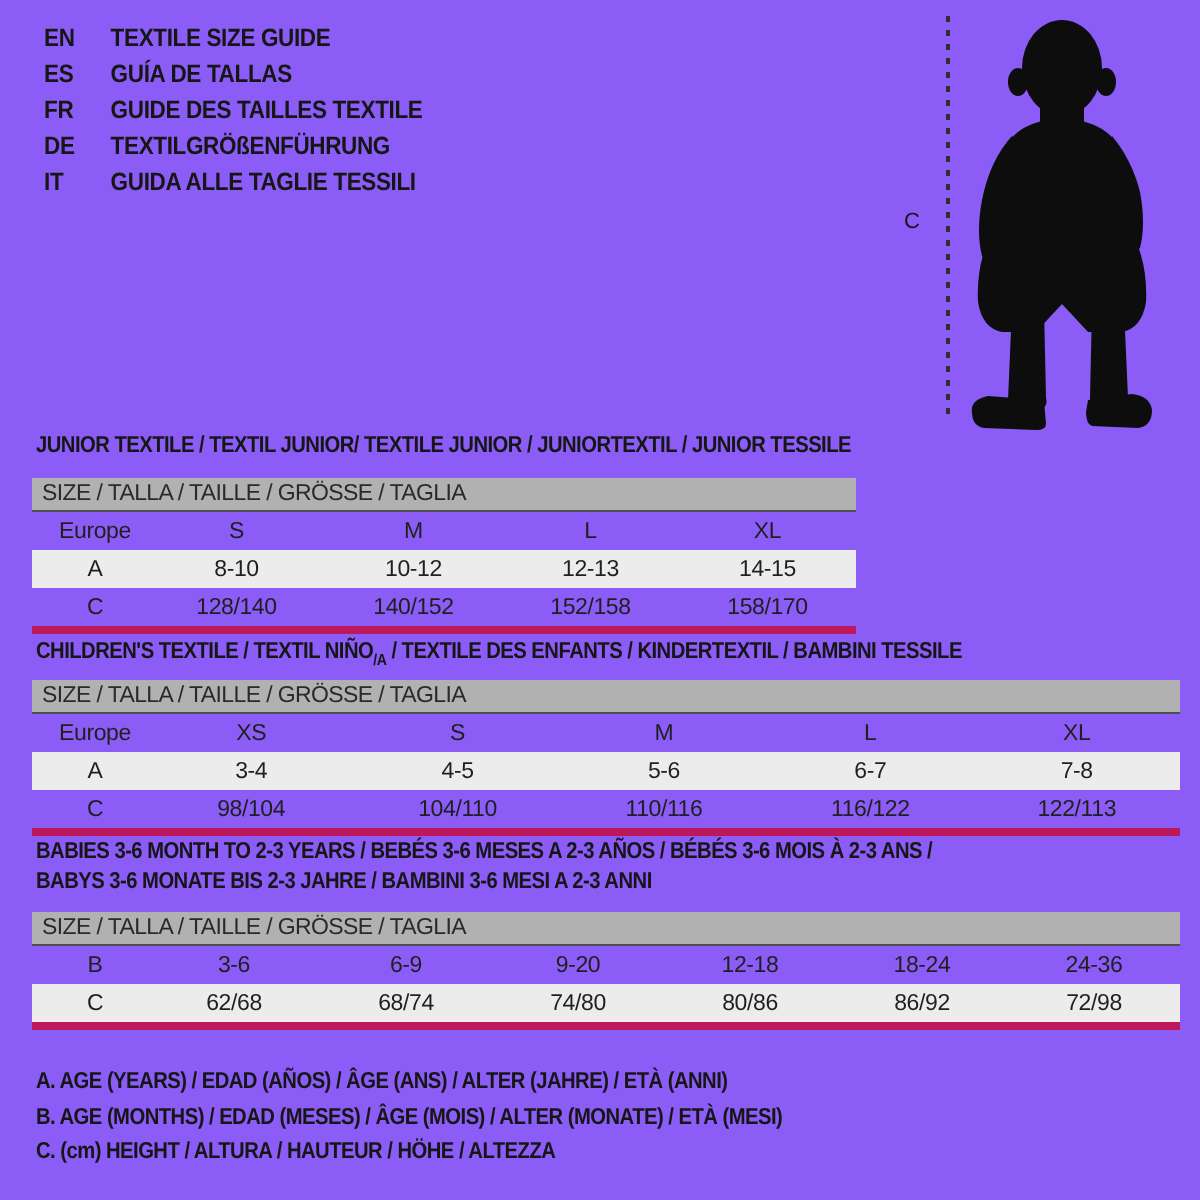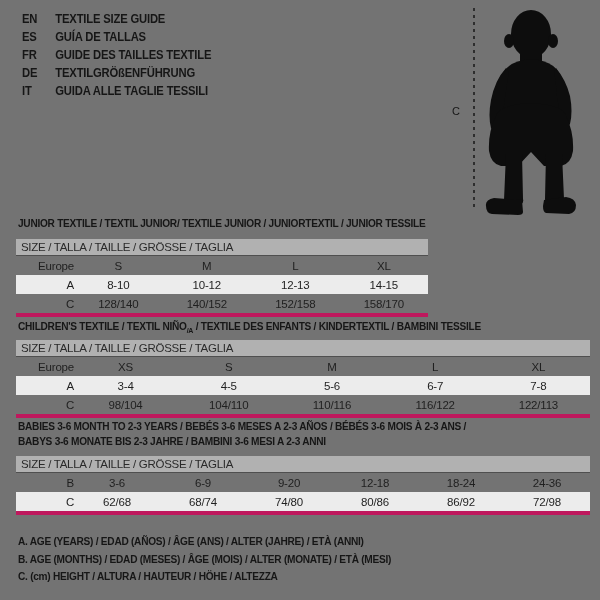--- a/index.html
+++ b/index.html
@@ -1,18 +1,18 @@
 <!DOCTYPE html>
 <html><head>
 <meta charset="utf-8">
 <style>
   * { margin:0; padding:0; box-sizing:border-box; }
   html,body { width:600px; height:600px; background:#ffffff; }
   body { font-family:"Liberation Sans", sans-serif; color:#1f1f1f; }
-  .canvas { position:relative; width:600px; height:600px; background:#737373; overflow:hidden; }
+  .canvas { position:relative; width:600px; height:600px; background:#8b5cf6; overflow:hidden; }
 
   
   .lang-list { position:absolute; left:22px; top:10px; transform:scaleX(.9); transform-origin:0 0; }
   .lang-row { display:flex; line-height:18px; font-size:12.5px; font-weight:bold; letter-spacing:-0.2px; color:#161616; }
   .lang-code { width:37px; flex:0 0 37px; }
 
   
   .measure-line { position:absolute; left:473px; top:8px; width:2px; height:199px;
     background:repeating-linear-gradient(to bottom, #2e2e2e 0 3px, transparent 3px 7px); }
   .measure-label { position:absolute; left:452px; top:105px; font-size:11px; color:#161616; }
@@ -25,21 +25,21 @@
   .sub { font-size:8px; vertical-align:sub; }
 
   
   .tblwrap { position:absolute; left:16px; border-bottom:4px solid #be185d; }
   .w412 { width:412px; }
   .w574 { width:574px; }
   .size-bar { height:17px; line-height:17px; background:#b1b1b1; border-bottom:1px solid #4f4f4f;
     padding-left:5px; font-size:11.5px; letter-spacing:-0.3px; color:#2a2a2a; }
   table { width:100%; border-collapse:collapse; table-layout:fixed; }
   td { height:19px; font-size:11.5px; letter-spacing:-0.2px; text-align:center; color:#1f1f1f; padding:0; }
-  td.lbl { text-align:right; padding-left:5px; }
+  td.lbl { text-align:center; padding-left:5px; }
   col.c-label { width:58px; }
   tr.shade td { background:#ececec; }
 
   
   .footnotes { position:absolute; left:18px; top:533px; transform:scaleX(.88); transform-origin:0 0; }
   .footnote { font-size:11.5px; font-weight:bold; letter-spacing:-0.3px; line-height:17.5px;
     color:#161616; white-space:nowrap; }
 </style>
 </head>
 <body>

